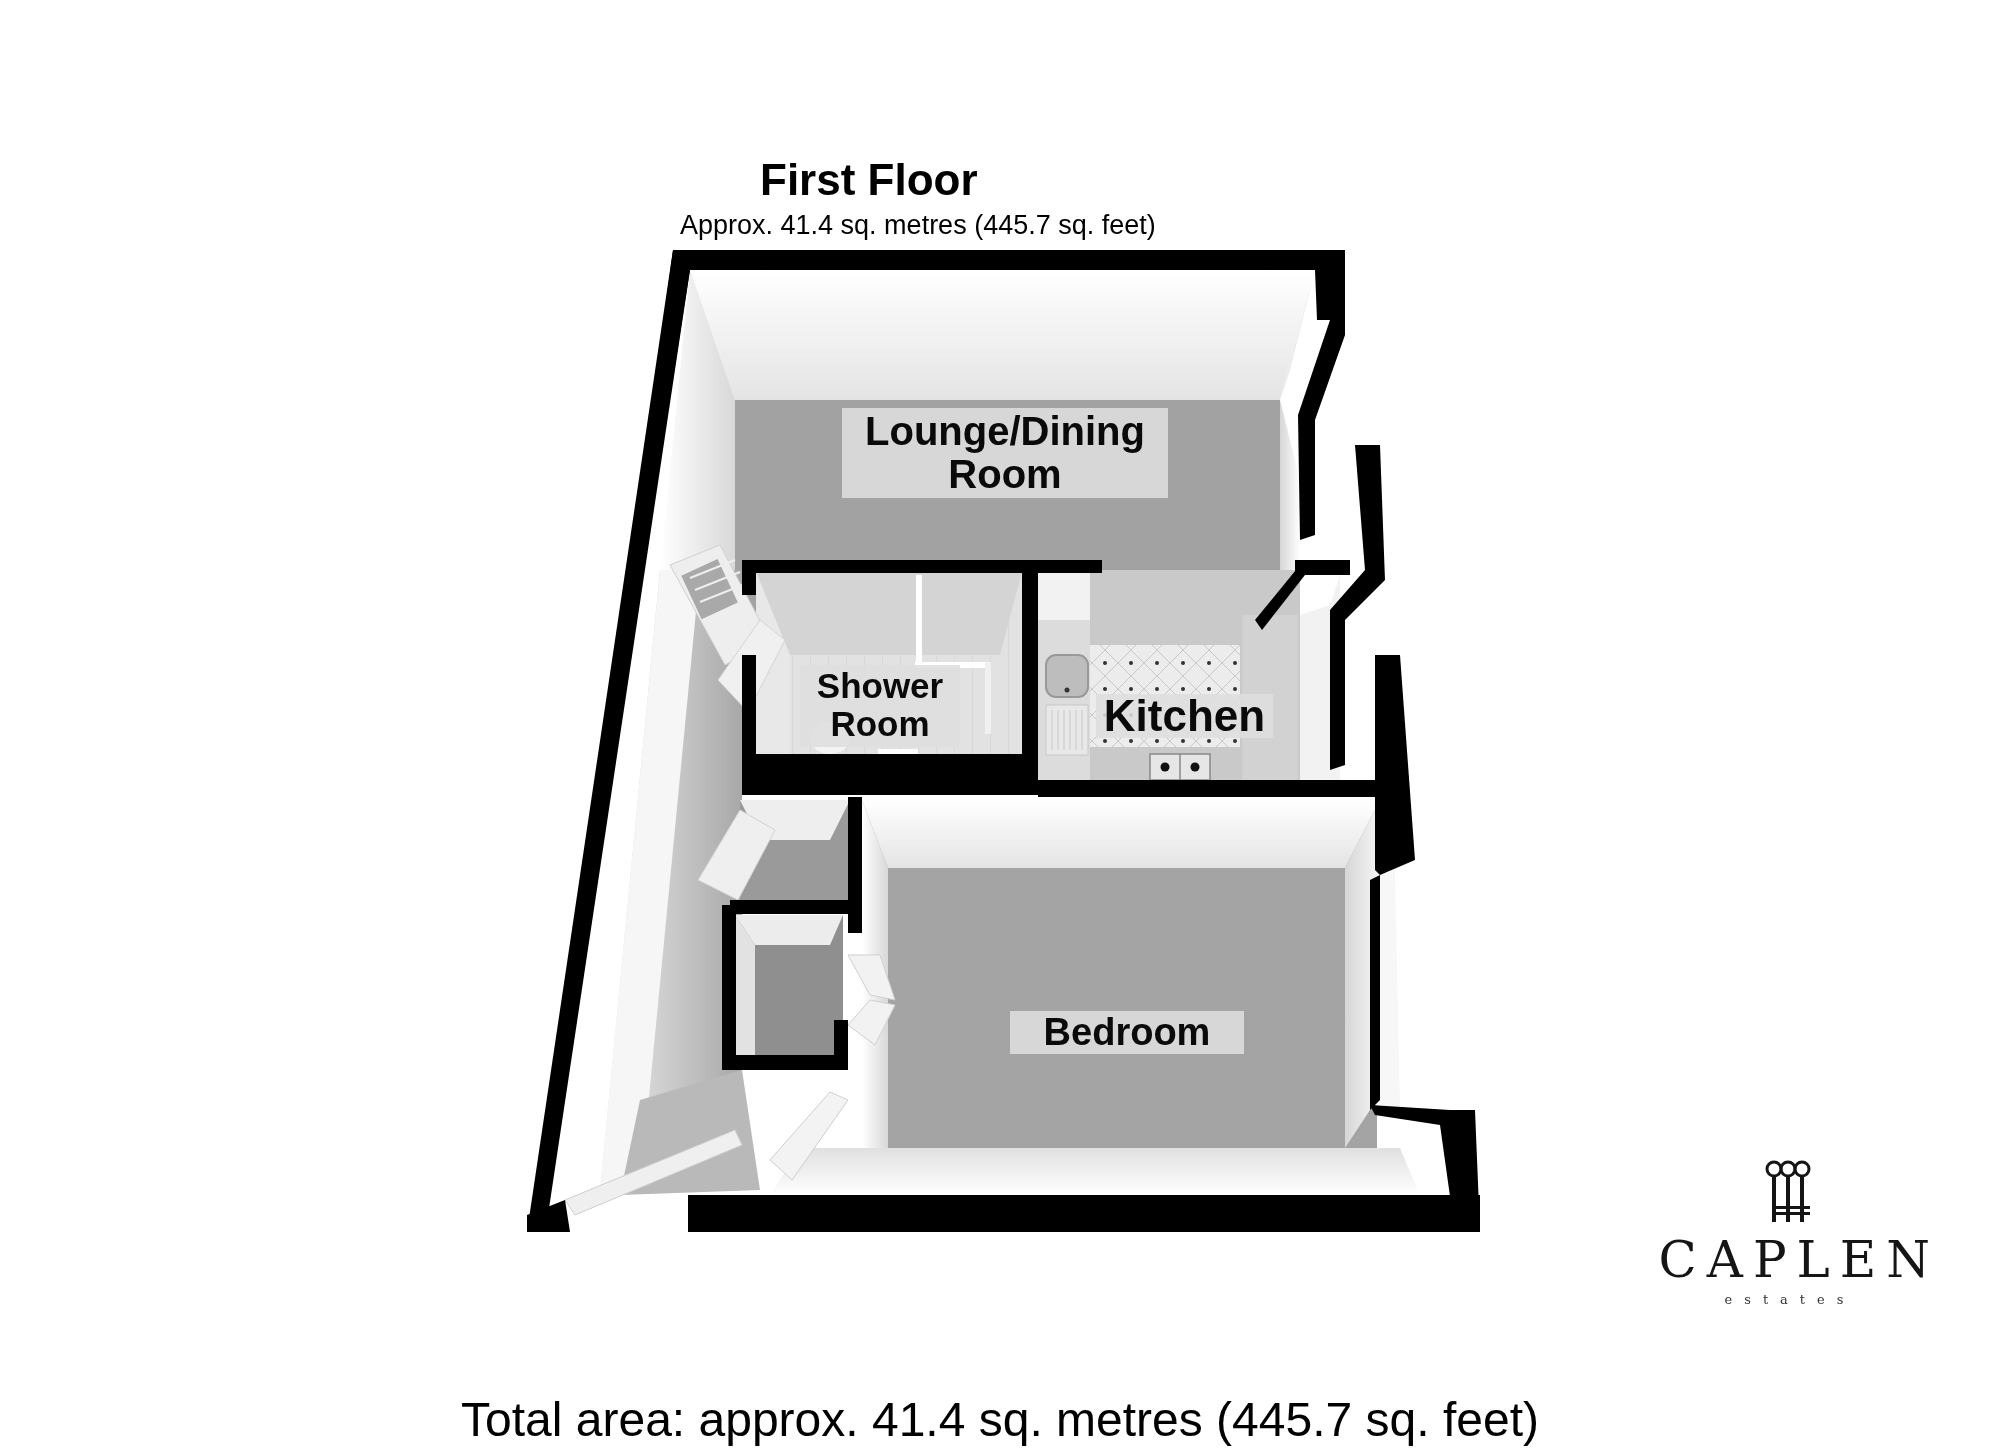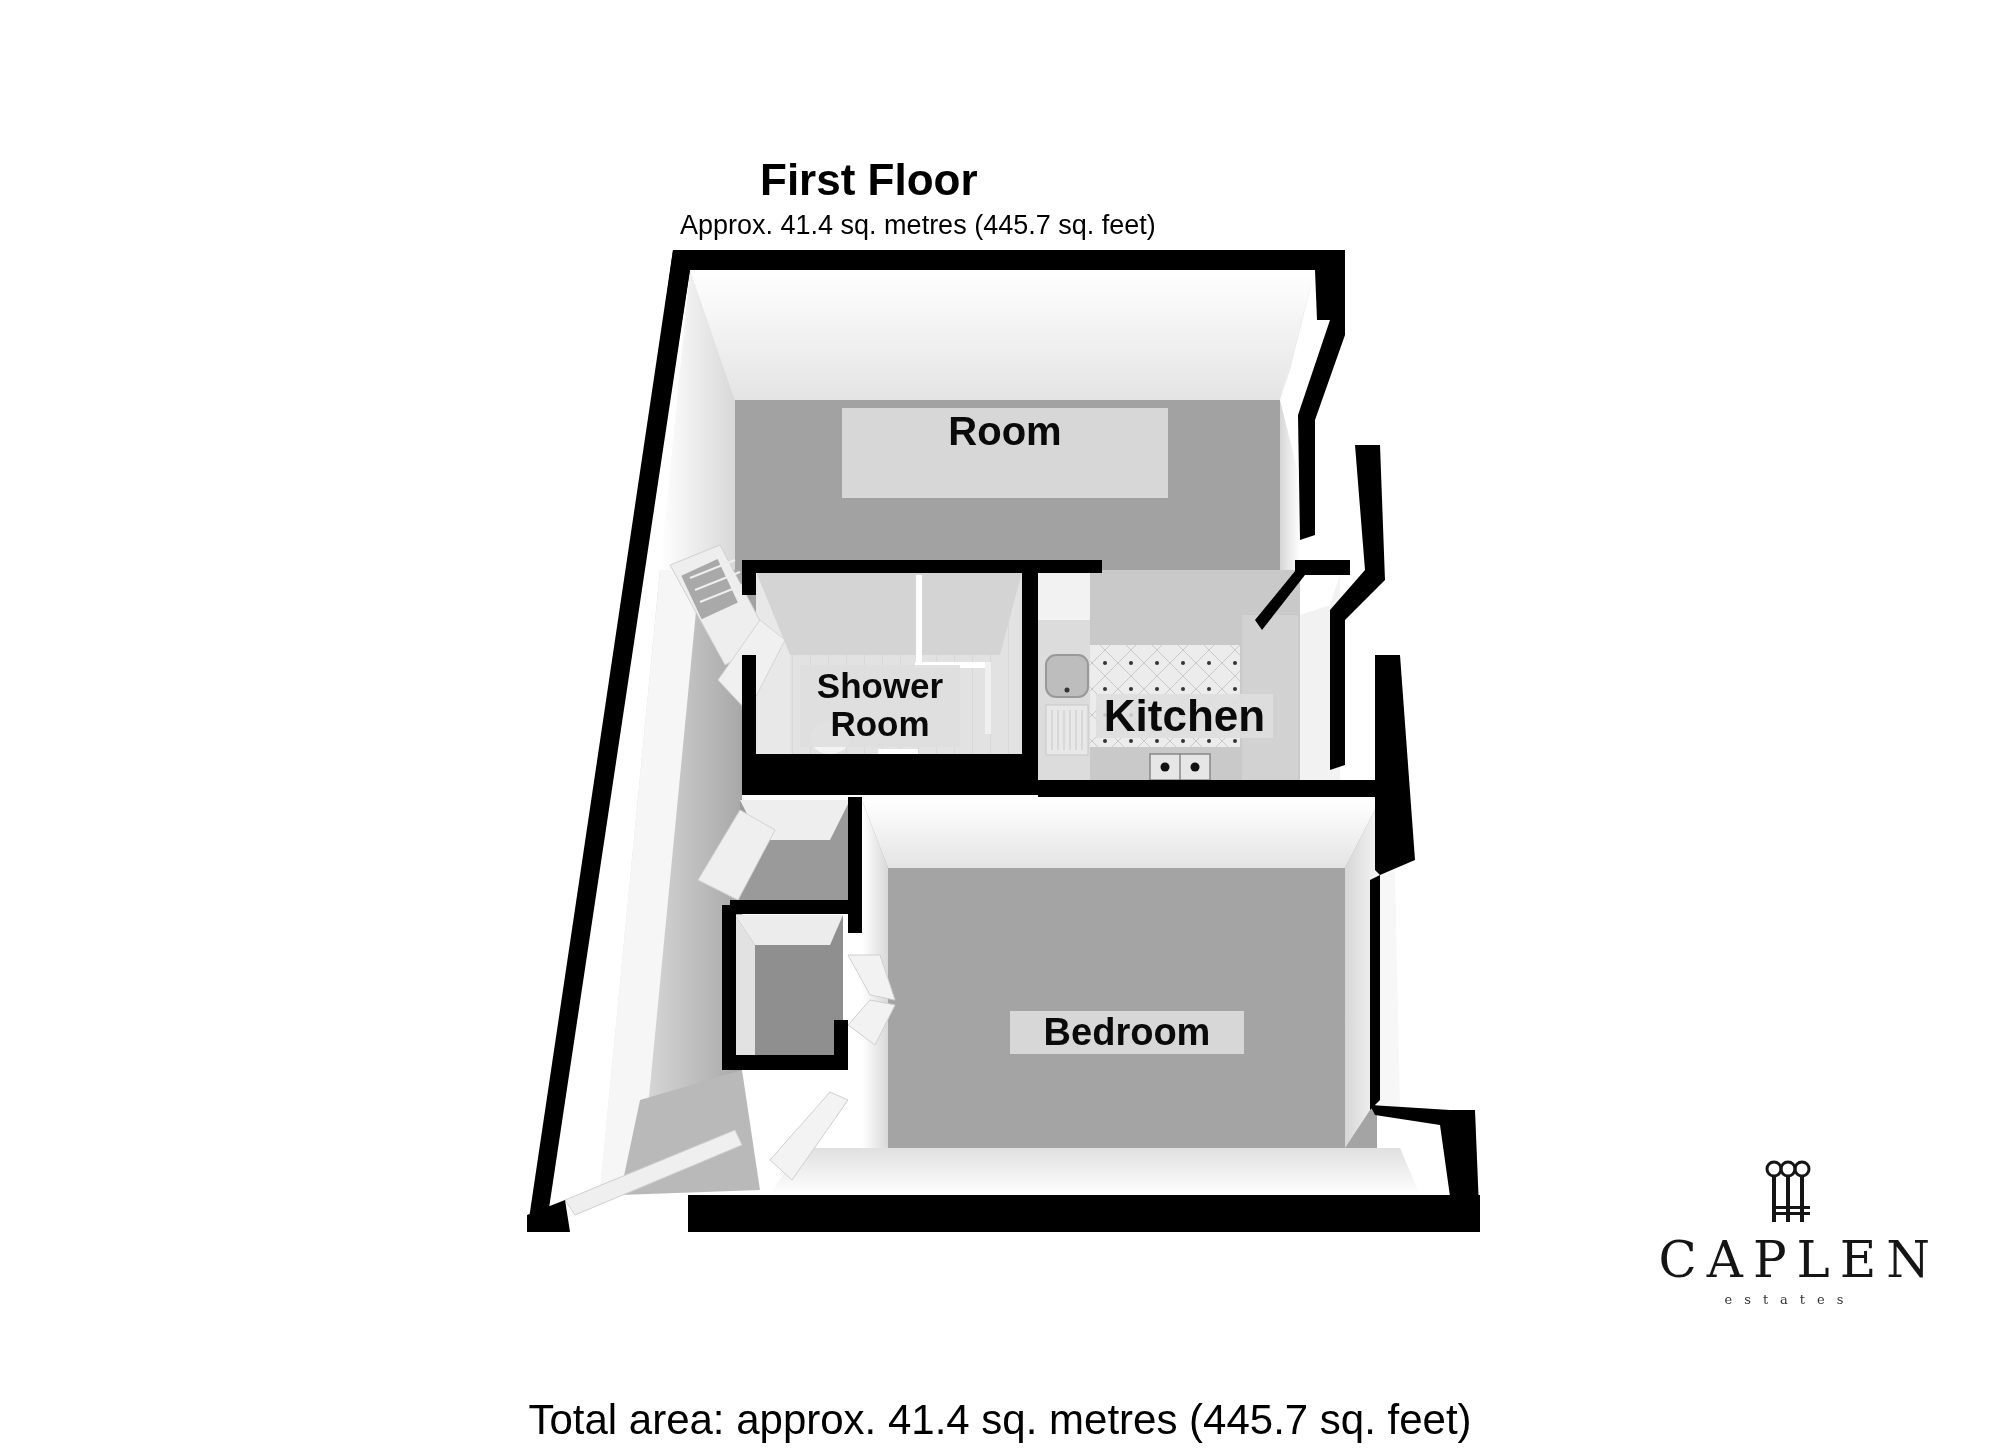--- a/index.html
+++ b/index.html
@@ -14,21 +14,21 @@
            text-align: center; color: #0a0a0a; }
   .label span { display: block; }
   .logo { position: absolute; left: 1640px; top: 1150px; width: 300px; height: 170px; text-align: center; }
   .logo-word { position: absolute; left: 0; top: 82px; width: 300px; text-align: right;
                font-family: "DejaVu Serif", "Liberation Serif", serif; font-size: 50px;
                letter-spacing: 10px; line-height: 56px; color: #151515; }
   .logo-sub { position: absolute; left: 0; top: 142px; width: 300px; text-align: center;
               font-family: "DejaVu Serif", "Liberation Serif", serif; font-size: 13px;
               letter-spacing: 12px; color: #333; }
   .footer { position: absolute; left: 400px; width: 1200px; top: 1398px; text-align: center;
-            font-size: 42px; line-height: 44px; }
+            font-size: 48px; line-height: 44px; }
 </style>
 </head>
 <body>
 
 <div class="title-wrap">
   <span class="title-main">First Floor</span>
 </div>
 <div class="sub-wrap">
   <span class="sub">Approx. 41.4 sq. metres (445.7 sq. feet)</span>
 </div>
@@ -215,20 +215,21 @@
     <rect x="848" y="797" width="14" height="110"></rect>
     <rect x="730" y="900" width="118" height="14"></rect>
     <rect x="722" y="905" width="14" height="165"></rect>
     <rect x="722" y="1055" width="126" height="15"></rect>
     <rect x="834" y="1020" width="14" height="50"></rect>
     <rect x="848" y="905" width="14" height="28"></rect>
   </g>
 </svg>
 
 <div class="label" style="left:842px; top:408px; width:326px; height:88px; font-size:40px; line-height:43px; padding-top:2px;">
+  <span>Lounge/Dining</span>
   <span>Room</span>
 </div>
 <div class="label" style="left:800px; top:665px; width:160px; height:80px; font-size:35px; line-height:38px; padding-top:2px;">
   <span>Shower</span>
   <span>Room</span>
 </div>
 <div class="label" style="left:1096px; top:694px; width:177px; height:44px; font-size:44px; line-height:44px;">
   <span>Kitchen</span>
 </div>
 <div class="label" style="left:1010px; top:967px; width:234px; height:43px; font-size:38px; line-height:43px;margin-top:44px;">

